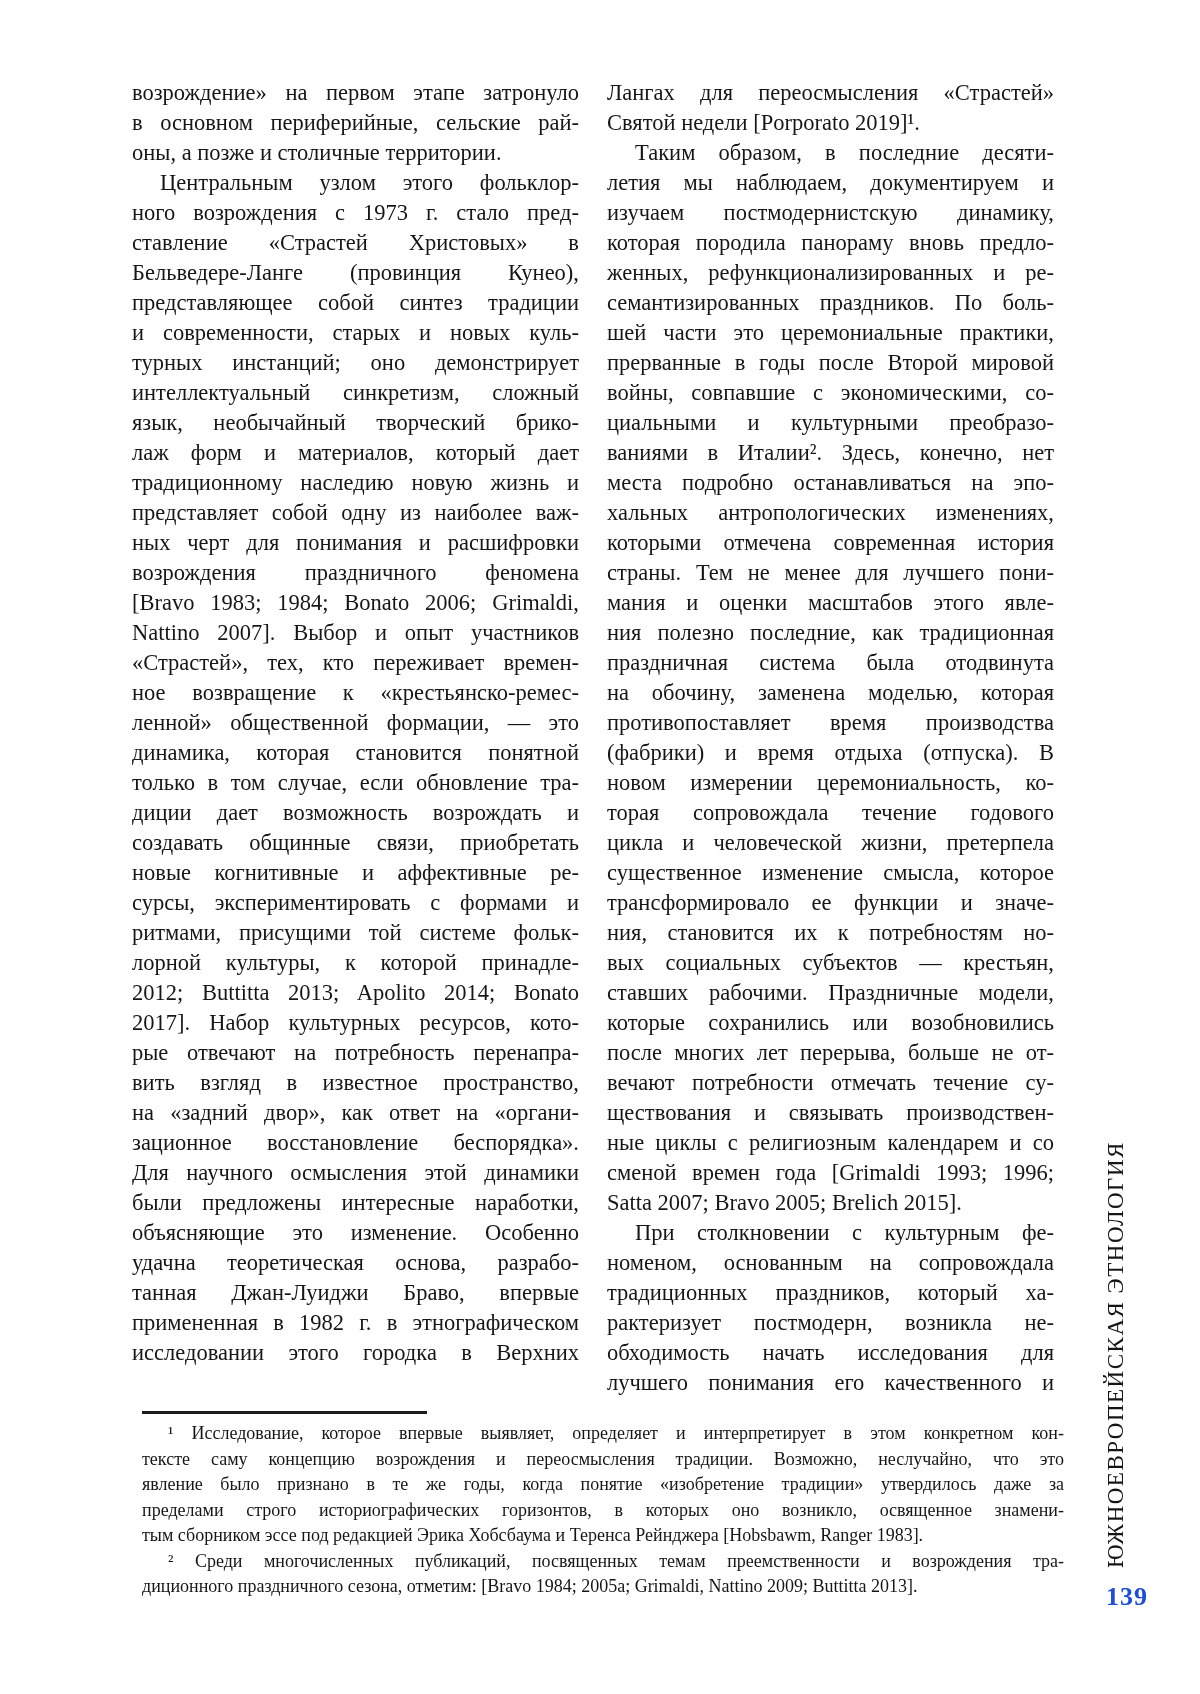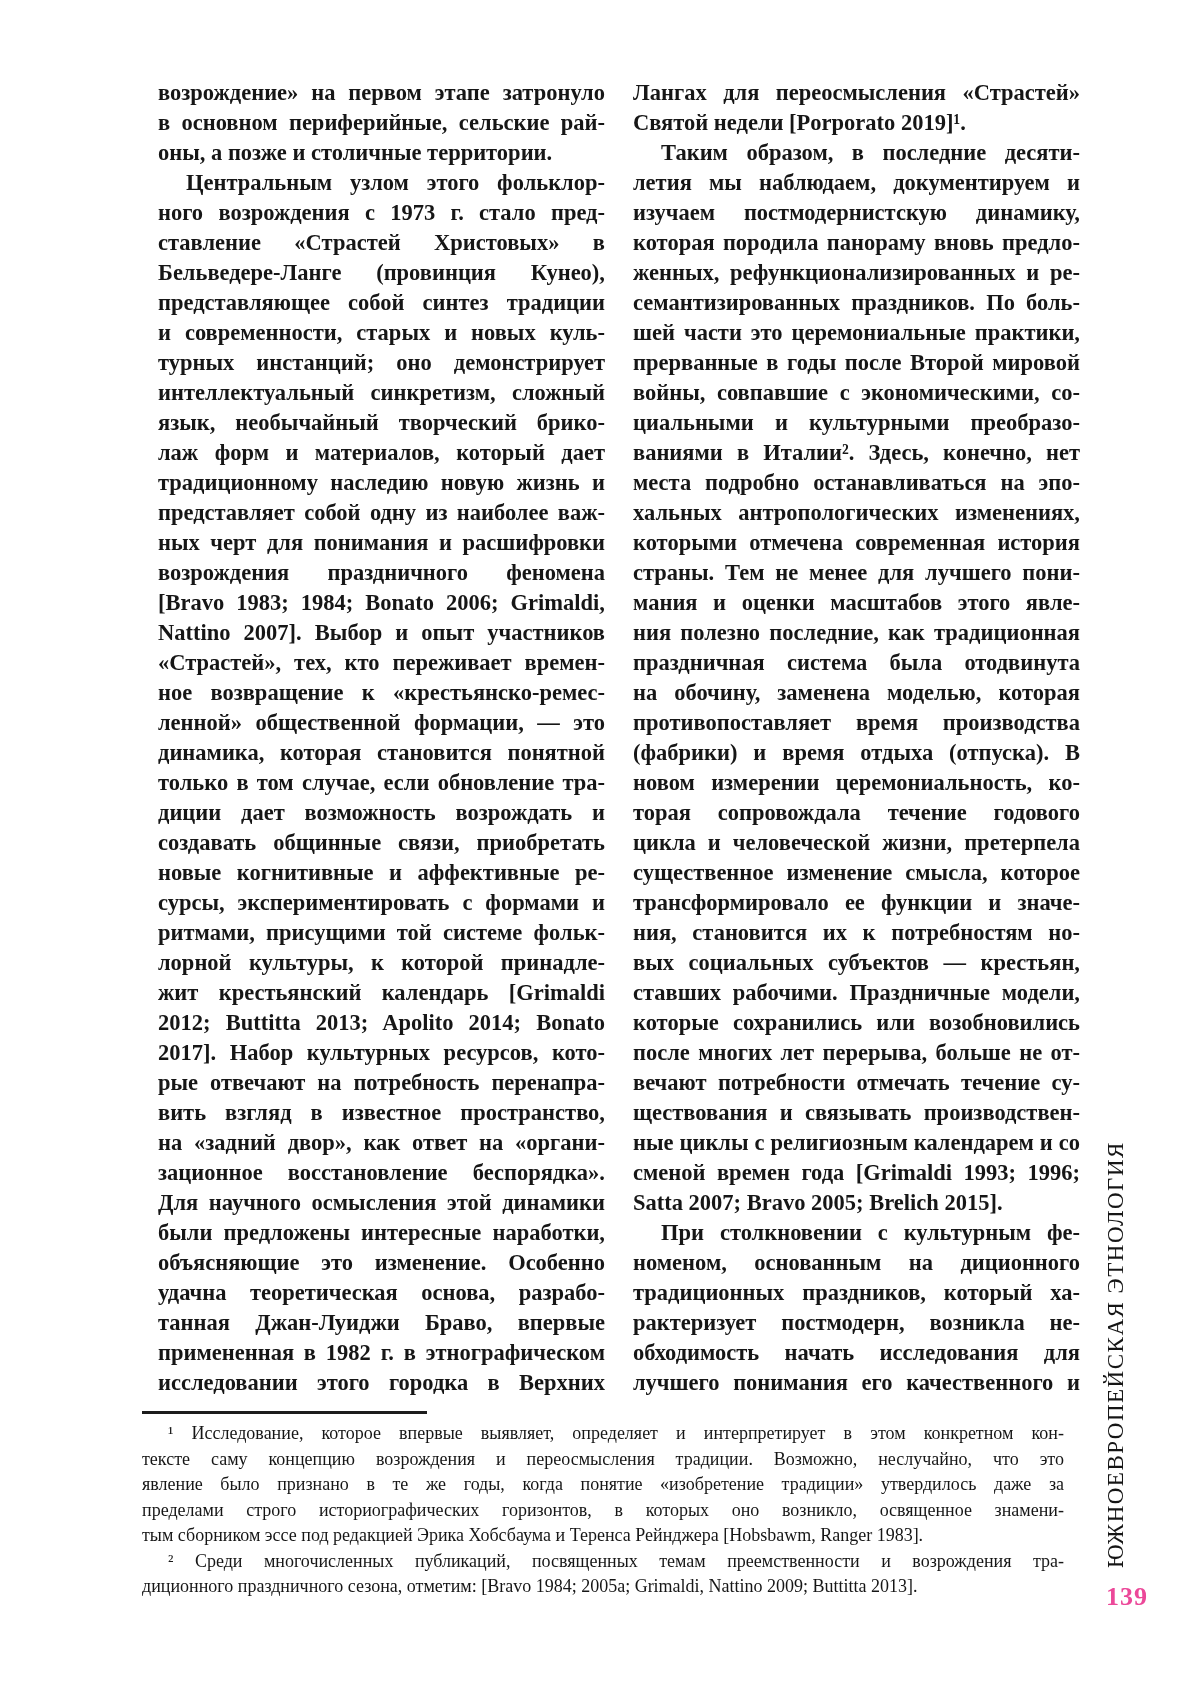--- a/index.html
+++ b/index.html
@@ -15,26 +15,25 @@
     color: #161616;
     overflow: hidden;
   }
   .page {
     position: absolute;
     inset: 0;
     background: #ffffff;
   }
   .text-block {
     position: absolute;
-    left: 158px;
+    left: 132px;
     top: 78px;
     width: 922px;
     display: flex;
     gap: 28px;
-    font-weight: bold;
   }
   .column {
     width: 447px;
     font-size: 22.5px;
     line-height: 30px;
   }
   .line {
     text-align: justify;
     text-align-last: justify;
     white-space: nowrap;
@@ -73,21 +72,21 @@
     white-space: nowrap;
     color: #151515;
   }
   .page-number {
     position: absolute;
     left: 1106px;
     top: 1582px;
     font-size: 26px;
     font-weight: bold;
     letter-spacing: 1px;
-    color: #ec4899;
+    color: #1d4ed8;
   }
 </style>
 </head>
 <body>
 
 <div class="page">
 
   <div class="text-block">
     <div class="column">
         <div class="line">возрождение» на первом этапе затронуло</div>
@@ -113,21 +112,20 @@
         <div class="line">ное возвращение к «крестьянско-ремес-</div>
         <div class="line">ленной» общественной формации, — это</div>
         <div class="line">динамика, которая становится понятной</div>
         <div class="line">только в том случае, если обновление тра-</div>
         <div class="line">диции дает возможность возрождать и</div>
         <div class="line">создавать общинные связи, приобретать</div>
         <div class="line">новые когнитивные и аффективные ре-</div>
         <div class="line">сурсы, экспериментировать с формами и</div>
         <div class="line">ритмами, присущими той системе фольк-</div>
         <div class="line">лорной культуры, к которой принадле-</div>
-        <div class="line">жит крестьянский календарь [Grimaldi</div>
         <div class="line">2012; Buttitta 2013; Apolito 2014; Bonato</div>
         <div class="line">2017]. Набор культурных ресурсов, кото-</div>
         <div class="line">рые отвечают на потребность перенапра-</div>
         <div class="line">вить взгляд в известное пространство,</div>
         <div class="line">на «задний двор», как ответ на «органи-</div>
         <div class="line">зационное восстановление беспорядка».</div>
         <div class="line">Для научного осмысления этой динамики</div>
         <div class="line">были предложены интересные наработки,</div>
         <div class="line">объясняющие это изменение. Особенно</div>
         <div class="line">удачна теоретическая основа, разрабо-</div>
@@ -168,21 +166,21 @@
         <div class="line">вых социальных субъектов — крестьян,</div>
         <div class="line">ставших рабочими. Праздничные модели,</div>
         <div class="line">которые сохранились или возобновились</div>
         <div class="line">после многих лет перерыва, больше не от-</div>
         <div class="line">вечают потребности отмечать течение су-</div>
         <div class="line">ществования и связывать производствен-</div>
         <div class="line">ные циклы с религиозным календарем и со</div>
         <div class="line">сменой времен года [Grimaldi 1993; 1996;</div>
         <div class="line endline">Satta 2007; Bravo 2005; Brelich 2015].</div>
         <div class="line indent">При столкновении с культурным фе-</div>
-        <div class="line">номеном, основанным на диционного</div>
+        <div class="line">номеном, основанным на сопровождала</div>
         <div class="line">традиционных праздников, который ха-</div>
         <div class="line">рактеризует постмодерн, возникла не-</div>
         <div class="line">обходимость начать исследования для</div>
         <div class="line">лучшего понимания его качественного и</div>
       </div>
   </div>
 
   <div class="fn-rule"></div>
 
   <div class="footnotes">

